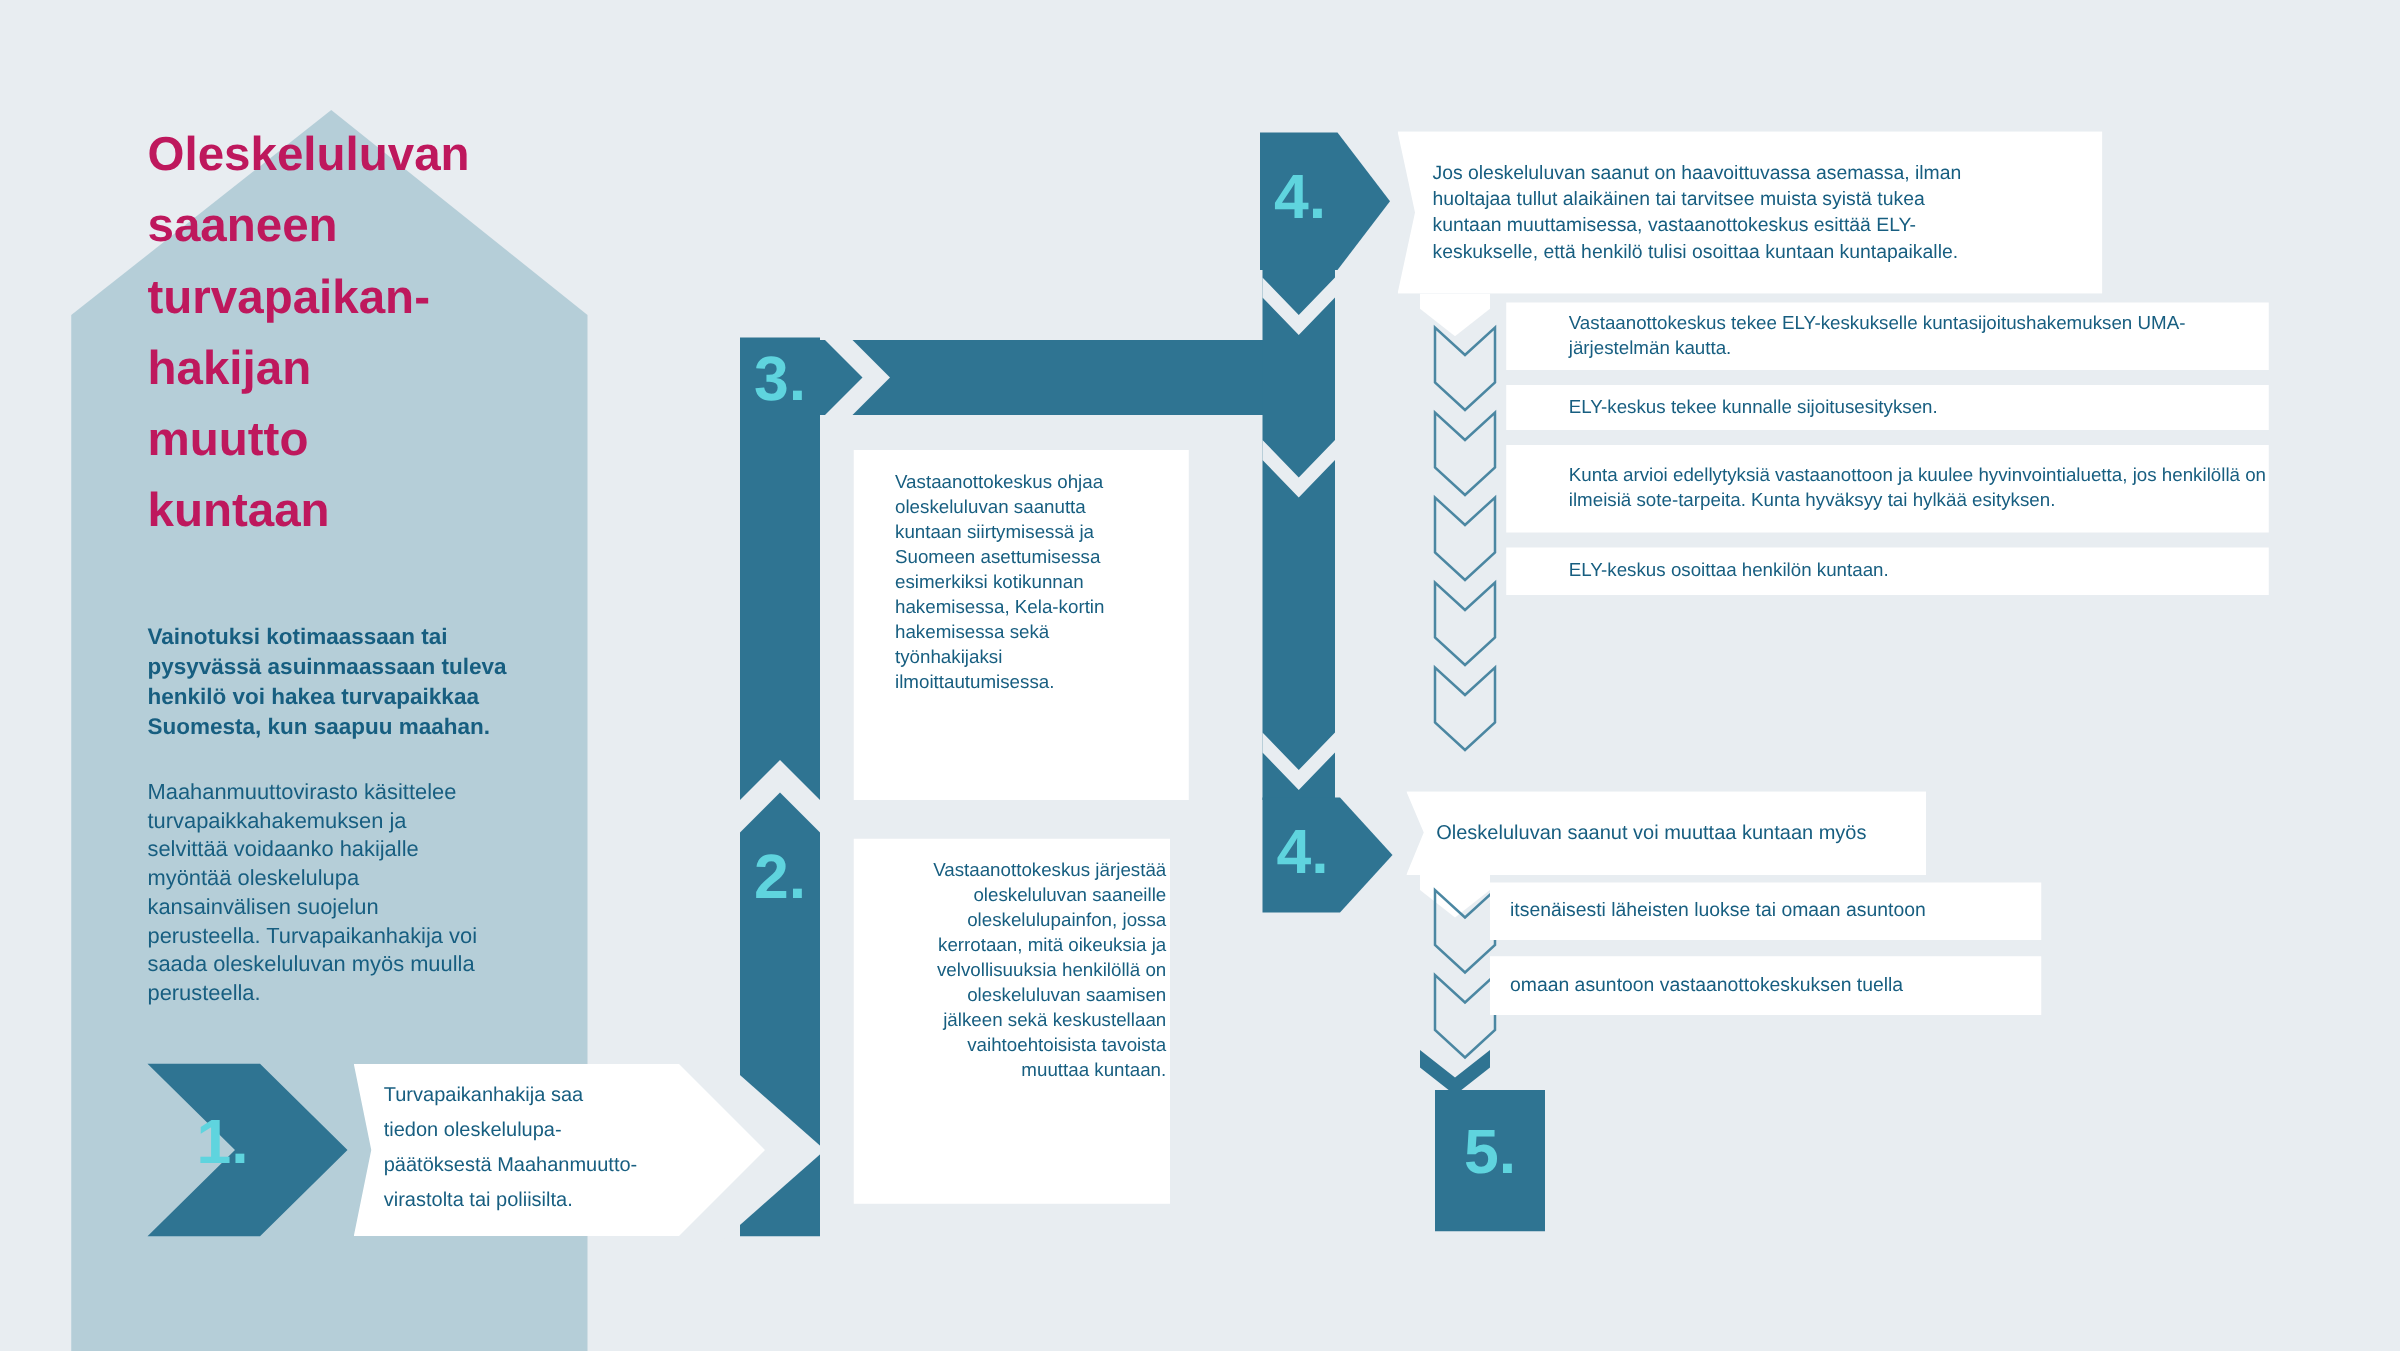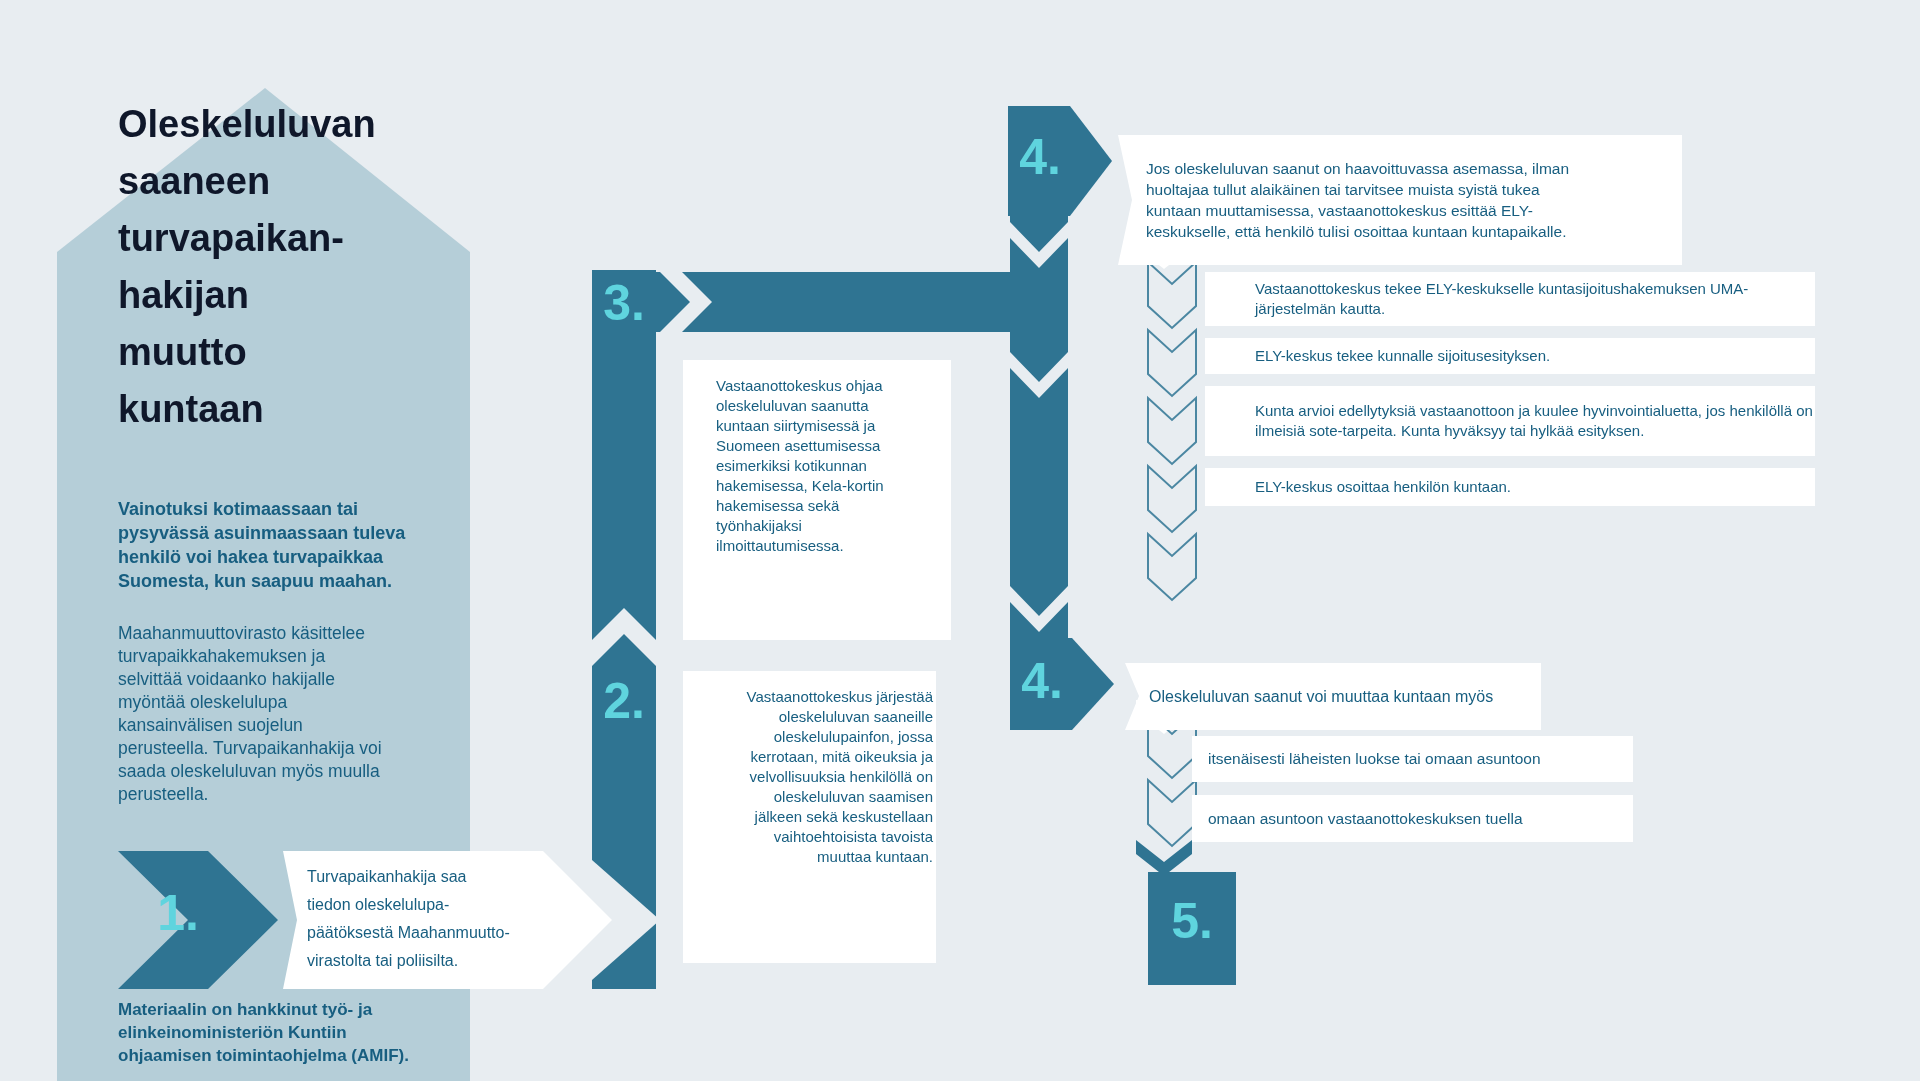--- a/index.html
+++ b/index.html
@@ -1,23 +1,23 @@
 <!DOCTYPE html>
 <html><head>
 <meta charset="utf-8">
 <style>
   html,body{margin:0;padding:0;background:#e8edf1;}
   .canvas{position:relative;width:1920px;height:1081px;background:#e8edf1;overflow:hidden;
           font-family:"Liberation Sans",sans-serif;color:#175e80;}
   svg.layer{position:absolute;left:0;top:0;width:1920px;height:1081px;}
   .txt{position:absolute;white-space:pre-line;}
   .box{position:absolute;background:#ffffff;}
-  .vcenter{display:flex;align-items:center;margin-top:30px;}
+  .vcenter{display:flex;align-items:center;}
   .num{position:absolute;font-weight:bold;color:#5fd4de;font-size:50px;line-height:1;text-align:center;}
-  .title{left:118px;top:96px;width:345px;font-size:38px;line-height:57px;font-weight:bold;color:#0f172a;}
+  .title{left:118px;top:96px;width:345px;font-size:38px;line-height:57px;font-weight:bold;color:#be185d;}
   .introb{left:118px;top:497px;width:340px;font-size:18px;line-height:24px;font-weight:bold;}
   .intro{left:118px;top:622px;width:340px;font-size:17.5px;line-height:23px;}
   .credit{left:118px;top:998px;width:348px;font-size:17px;line-height:23px;font-weight:bold;}
   .s1box{left:283px;top:851px;width:329px;height:138px;
          clip-path:polygon(0 0,260px 0,329px 69px,260px 138px,0 138px,14px 69px);}
   .s1txt{padding:12px 8px 0 24px;font-size:16px;line-height:28px;}
   .mbox-t{padding:16px 10px 0 18px;font-size:15px;line-height:20px;width:232px;}
   .h1box{left:1118px;top:105px;width:564px;height:130px;
          clip-path:polygon(0 0,564px 0,564px 130px,0 130px,14px 65px);}
   .h1txt{padding-left:28px;font-size:15.5px;line-height:21px;width:535px;}
@@ -88,23 +88,20 @@
 henkilö voi hakea turvapaikkaa
 Suomesta, kun saapuu maahan.</div>
   <div class="txt intro">Maahanmuuttovirasto käsittelee
 turvapaikkahakemuksen ja
 selvittää voidaanko hakijalle
 myöntää oleskelulupa
 kansainvälisen suojelun
 perusteella. Turvapaikanhakija voi
 saada oleskeluluvan myös muulla
 perusteella.</div>
-  <div class="txt credit">Materiaalin on  hankkinut työ- ja
-elinkeinoministeriön Kuntiin
-ohjaamisen toimintaohjelma (AMIF).</div>
 
   <div class="num" style="left:128px;top:888px;width:100px;">1.</div>
   <div class="num" style="left:592px;top:676px;width:64px;">2.</div>
   <div class="num" style="left:592px;top:278px;width:64px;">3.</div>
   <div class="num" style="left:1004px;top:132px;width:72px;">4.</div>
   <div class="num" style="left:1006px;top:656px;width:72px;">4.</div>
   <div class="num" style="left:1148px;top:896px;width:88px;">5.</div>
 
   <div class="box s1box">
     <div class="txt s1txt" style="position:static;">Turvapaikanhakija saa

